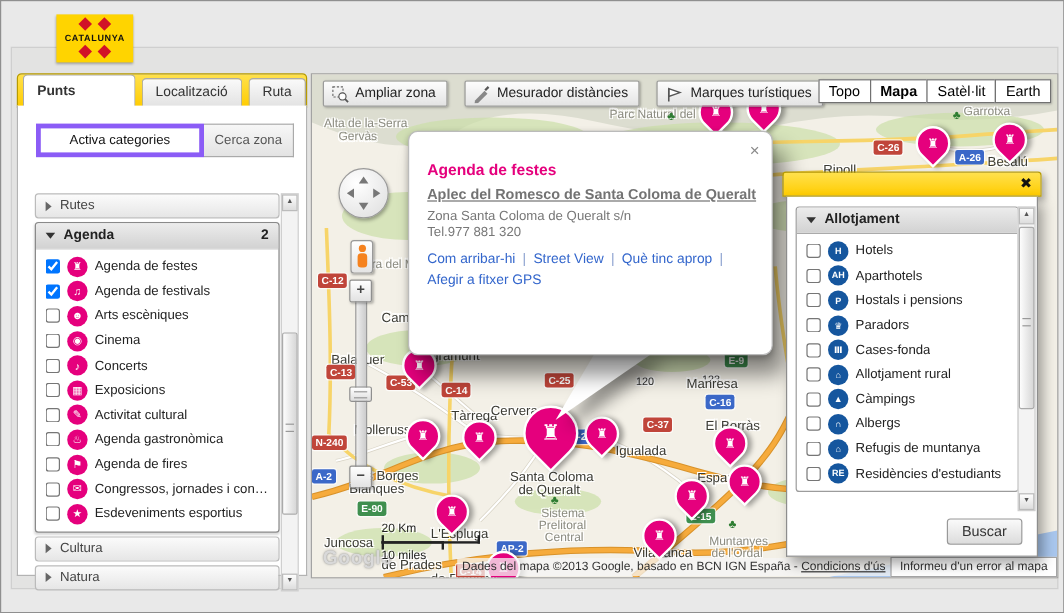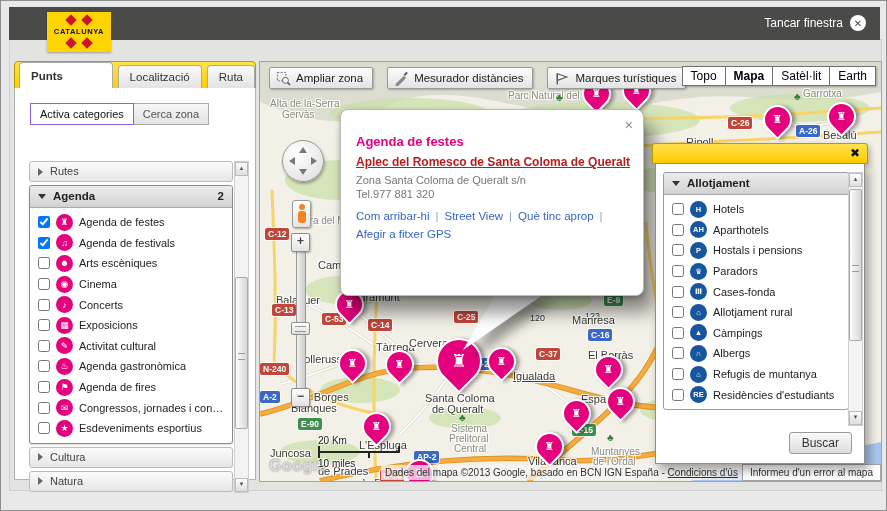--- a/index.html
+++ b/index.html
@@ -12,21 +12,21 @@
   .logo{position:absolute;left:46px;top:11px;width:64px;height:40px;background:#ffd400;z-index:40;box-shadow:0 1px 2px rgba(0,0,0,.3);}
   .logo .dm{position:absolute;width:8px;height:8px;background:#d11227;transform:rotate(45deg);}
   .logo .txt{position:absolute;left:0;right:0;top:15px;text-align:center;font-size:7.5px;font-weight:bold;letter-spacing:.6px;color:#111;}
   
   .sidebar{position:absolute;left:13px;top:60px;width:242px;height:419px;z-index:20;}
   .tabs-bar{position:absolute;left:0;top:0;right:0;height:27px;background:linear-gradient(#ffe14d,#fc0);border:1px solid #b79b00;border-radius:4px 4px 0 0;display:flex;align-items:flex-end;}
   .tab{height:23px;line-height:23px;padding:0 11px;font-size:11.5px;color:#333;background:linear-gradient(#fafafa,#e2e2e2);border:1px solid #aaa;border-bottom:none;border-radius:4px 4px 0 0;margin-left:5px;cursor:pointer;}
   .tab.active{background:#fff;font-weight:bold;height:26px;line-height:26px;margin-left:4px;}
   .side-body{position:absolute;left:0;top:27px;right:0;bottom:0;background:#fff;border:1px solid #b3b3b3;border-top:none;}
   .cat-btns{position:absolute;left:15px;top:15px;display:flex;}
-  .btn-activa{background:#fff;border:1px solid #8b5cf6;padding:4px 9px;font-size:11px;color:#111;cursor:pointer;}
+  .btn-activa{background:#fff;border:4px solid #8b5cf6;padding:4px 24px;font-size:11px;color:#111;cursor:pointer;}
   .btn-cerca{background:linear-gradient(#f7f7f7,#e3e3e3);border:1px solid #aaa;border-left:none;padding:4px 9px;font-size:11px;color:#555;cursor:pointer;}
   .side-list{position:absolute;left:14px;top:73px;width:204px;}
   .acc-bar{height:19px;line-height:19px;background:linear-gradient(#fbfbfb,#e6e6e6);border:1px solid #bbb;border-radius:3px;font-size:11px;color:#444;padding:0 8px;margin-bottom:3px;display:flex;align-items:center;gap:7px;cursor:pointer;}
   .acc-open{border:1px solid #8a8a8a;border-radius:3px;background:#fff;margin-bottom:3px;box-shadow:0 1px 2px rgba(0,0,0,.15);}
   .acc-head{height:21px;line-height:21px;background:linear-gradient(#ececec,#d2d2d2);border-bottom:1px solid #aaa;border-radius:3px 3px 0 0;font-size:11.5px;font-weight:bold;color:#222;padding:0 8px;display:flex;align-items:center;gap:7px;cursor:pointer;}
   .acc-head .cnt{margin-left:auto;font-weight:bold;}
   .tri-r{width:0;height:0;border-left:5px solid #666;border-top:4px solid transparent;border-bottom:4px solid transparent;}
   .tri-d{width:0;height:0;border-top:5px solid #333;border-left:4px solid transparent;border-right:4px solid transparent;}
   .cat-row{display:flex;align-items:center;gap:6px;height:20.6px;padding:0 6px;}
   .cat-row input{width:12px;height:12px;margin:0;cursor:pointer;}
@@ -69,21 +69,21 @@
   .pegman .ph{position:absolute;left:5.5px;top:3px;width:6px;height:6px;border-radius:50%;background:#f5821f;}
   .pegman .pb{position:absolute;left:4.5px;top:10px;width:8px;height:12px;border-radius:3px;background:#f5821f;}
   .zoomtrack{position:absolute;left:36px;top:188px;width:8px;height:138px;background:linear-gradient(90deg,#eee,#ccc);border:1px solid #9a9a9a;z-index:20;}
   .zbtn{position:absolute;left:31px;width:17px;height:17px;background:linear-gradient(#fff,#e2e2e2);border:1px solid #8f8f8f;border-radius:2px;color:#444;font-size:12px;font-weight:bold;text-align:center;line-height:15px;z-index:21;cursor:pointer;box-shadow:1px 1px 2px rgba(0,0,0,.25);}
   .zslider{position:absolute;left:31px;top:260px;width:17px;height:11px;background:linear-gradient(#fff,#ddd);border:1px solid #8f8f8f;border-radius:2px;z-index:21;cursor:pointer;}
   .zslider i{position:absolute;left:3px;right:3px;top:3px;height:4px;border-top:1px solid #999;border-bottom:1px solid #999;}
   
   .popup{position:absolute;left:80px;top:47px;width:302px;height:185px;background:#fff;border:1px solid #bbb;border-radius:8px;box-shadow:10px 16px 18px rgba(0,0,0,.45),0 2px 5px rgba(0,0,0,.25);z-index:24;}
   .popup .px{position:absolute;right:10px;top:7px;color:#8a8a8a;font-size:14px;cursor:pointer;}
   .pp-cat{position:absolute;left:15px;top:24px;color:#e5007d;font-size:13px;font-weight:bold;}
-  .pp-title{position:absolute;left:15px;top:45px;font-size:12px;font-weight:bold;color:#b91c1c;text-decoration:underline;cursor:pointer;}
+  .pp-title{position:absolute;left:15px;top:45px;font-size:12px;font-weight:bold;color:#737373;text-decoration:underline;cursor:pointer;}
   .pp-addr{position:absolute;left:15px;top:64px;font-size:11px;color:#777;}
   .pp-tel{position:absolute;left:15px;top:78px;font-size:11px;color:#777;}
   .pp-links{position:absolute;left:15px;top:100px;font-size:11.5px;display:flex;gap:6px;flex-wrap:wrap;}
   .pp-links .lk{color:#3366cc;cursor:pointer;}
   .pp-links .sep{color:#8aa0cf;}
   .tailsvg{position:absolute;left:200px;top:230px;z-index:23;filter:drop-shadow(9px 8px 6px rgba(0,0,0,.4));}
   
   .rpanel{position:absolute;left:392px;top:81px;width:216px;z-index:25;}
   .rp-bar{height:19px;background:linear-gradient(#ffe14d,#fc0);border:1px solid #b79b00;border-radius:3px 3px 0 0;position:relative;box-shadow:2px 3px 6px rgba(0,0,0,.3);}
   .rp-bar .rx{position:absolute;right:7px;top:2px;font-size:12px;font-weight:bold;color:#111;cursor:pointer;}
@@ -101,26 +101,20 @@
   .attrib .atx{background:rgba(245,245,245,.75);padding:2px 4px;color:#333;white-space:nowrap;align-self:center;}
   .attrib .atx a{color:#333;text-decoration:underline;cursor:pointer;}
   .attrib .report{background:#fff;border:1px solid #a5a5a5;padding:2px 7px;color:#333;white-space:nowrap;cursor:pointer;}
 </style>
 </head>
 <body>
 
 <div class="stage">
   <div class="content-bg"></div>
 
-  <div class="header">
-    <div class="close-win">
-      <span>Tancar finestra</span>
-      <span class="circ">✕</span>
-    </div>
-  </div>
   <div class="logo">
     <span class="dm" style="left:20px;top:4px"></span>
     <span class="dm" style="left:36px;top:4px"></span>
     <span class="txt">CATALUNYA</span>
     <span class="dm" style="left:20px;top:27px"></span>
     <span class="dm" style="left:36px;top:27px"></span>
   </div>
 
   <div class="sidebar">
     <div class="tabs-bar" id="tabs">
@@ -303,21 +297,21 @@
         <span class="mlbl city" style="left: 58px; top: 403px;">de Prades</span>
         <span class="mlbl city" style="left: 99px; top: 377px;">L'Espluga</span>
         <span class="mlbl city" style="left: 99px; top: 388px; margin-top: 27px;">de Francolí</span>
         <span class="mlbl city" style="left: 149px; top: 275px;">Cervera</span>
         <span class="mlbl city" style="left: 165px; top: 330px;">Santa Coloma</span>
         <span class="mlbl city" style="left: 172px; top: 341px;">de Queralt</span>
         <span class="mlbl num" style="left: 270px; top: 251px;">120</span>
         <span class="mlbl num" style="left: 292px; top: 249px; margin-left: 33px;">123</span>
         <span class="mlbl city" style="left: 312px; top: 252px;">Manresa</span>
         <span class="mlbl city" style="left: 328px; top: 287px;">El Borràs</span>
-        <span class="mlbl city" style="left: 253px; top: 308px; text-decoration: underline;">Igualada</span>
+        <span class="mlbl city" style="left: 253px; top: 308px;">Igualada</span>
         <span class="mlbl city" style="left: 321px; top: 331px;">Esparre</span>
         <span class="mlbl area" style="left: 191px; top: 361px;">Sistema</span>
         <span class="mlbl area" style="left: 189px; top: 371px;">Prelitoral</span>
         <span class="mlbl area" style="left: 194px; top: 381px;">Central</span>
         <span class="mlbl city" style="left: 268px; top: 393px;">Vilafranca</span>
         <span class="mlbl area" style="left: 331px; top: 384px;">Muntanyes</span>
         <span class="mlbl area" style="left: 333px; top: 394px;">de l'Ordal</span>
         <span class="tree" style="left: 296px; top: 30px;">♣</span>
         <span class="tree" style="left: 534px; top: 29px;">♣</span>
         <span class="tree" style="left: 199px; top: 350px;">♣</span>

